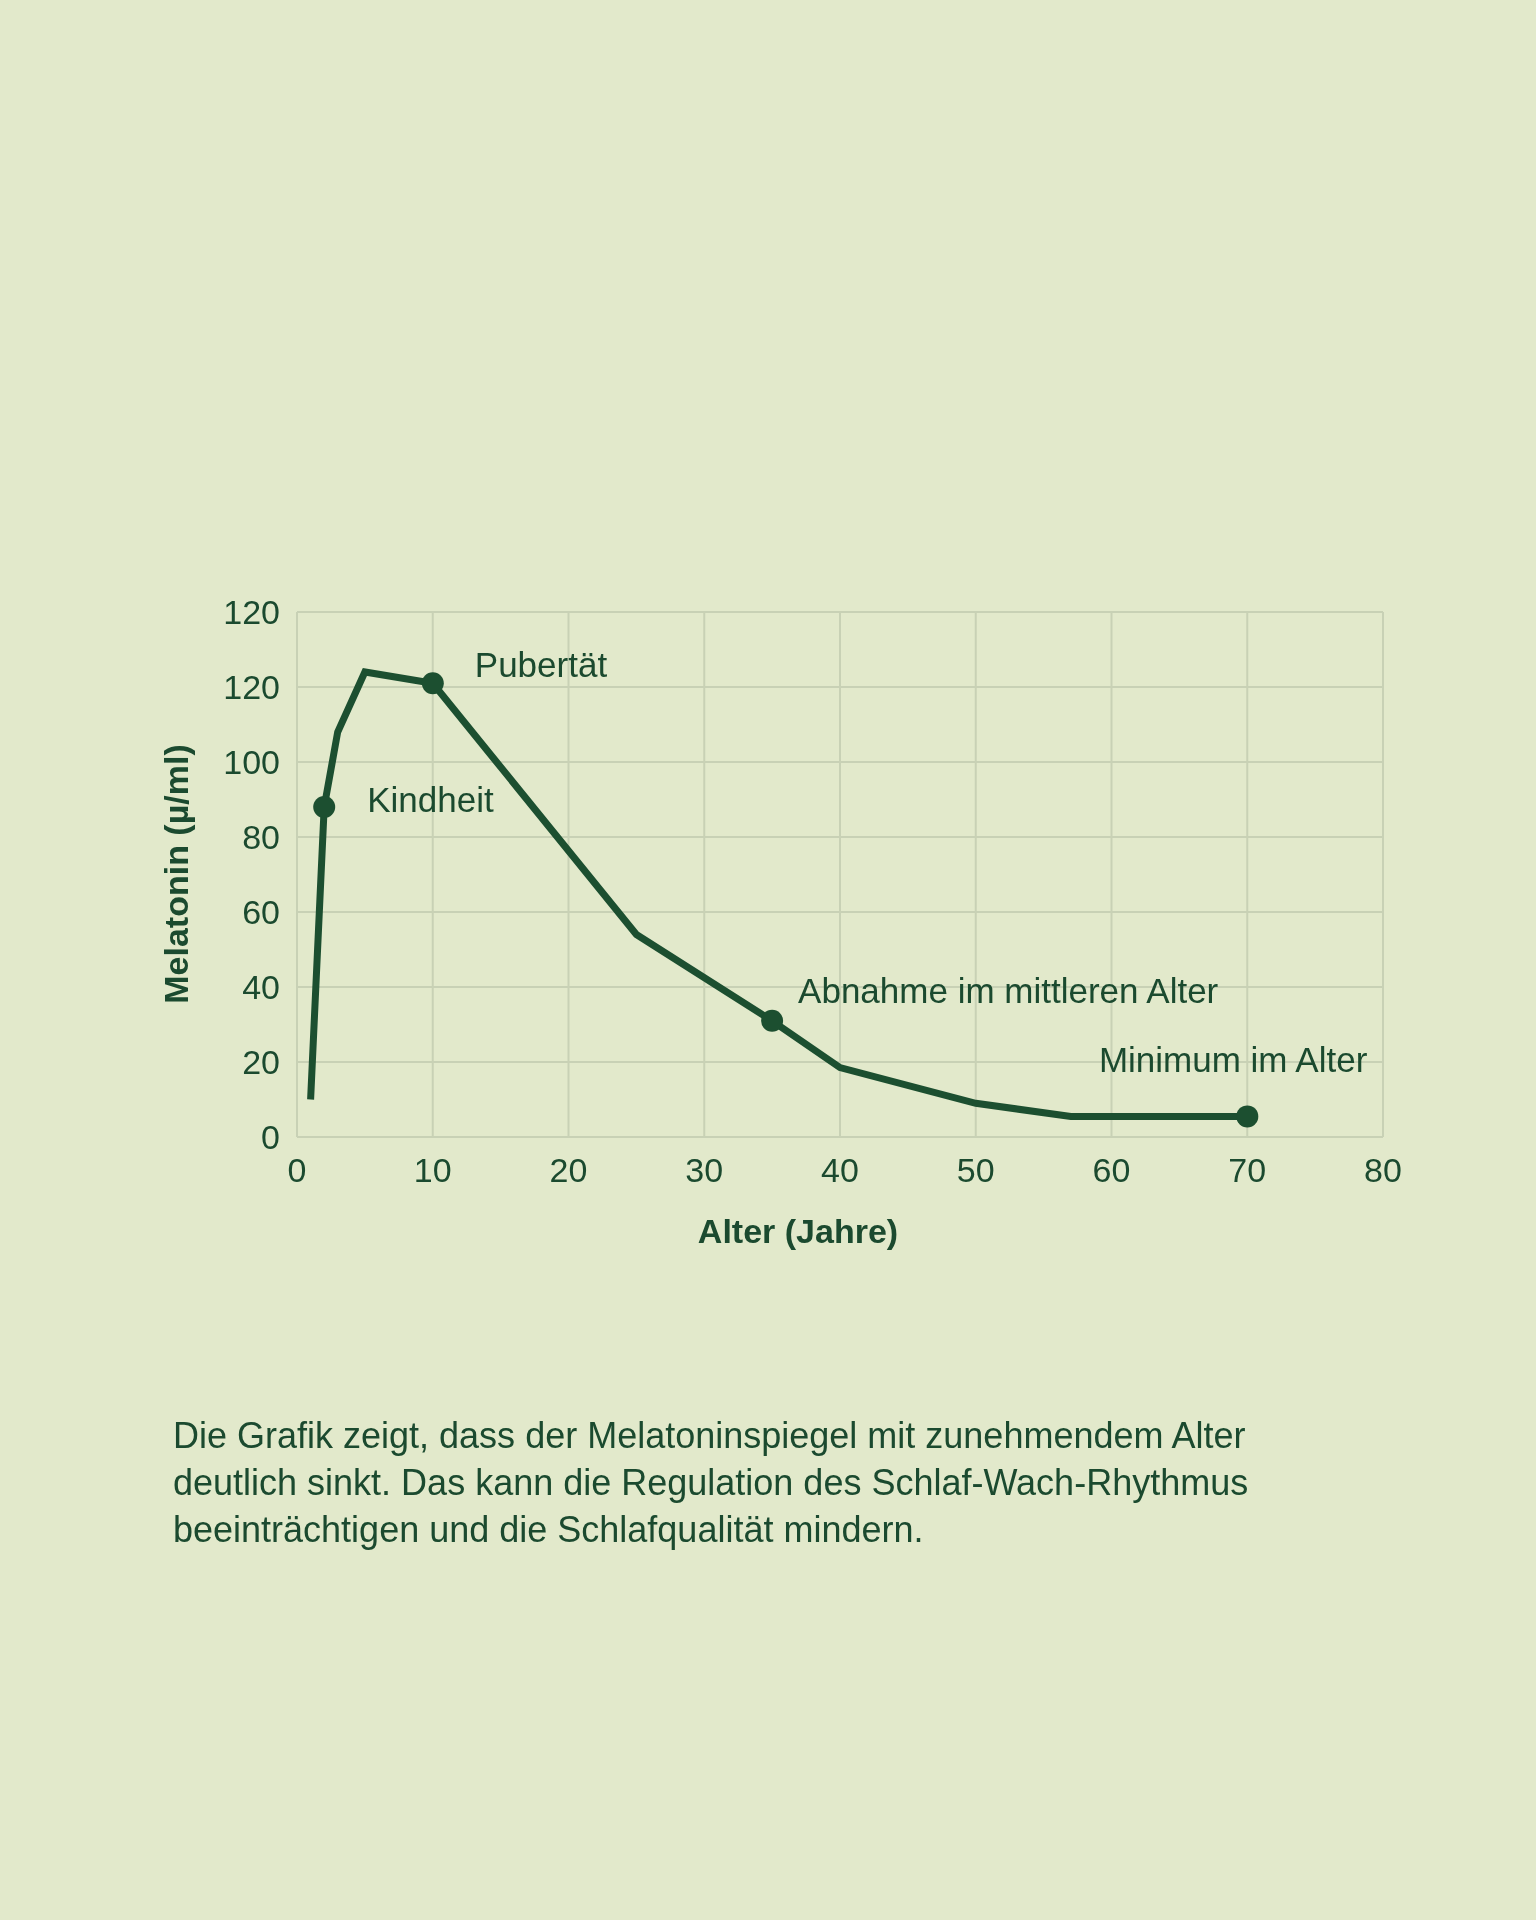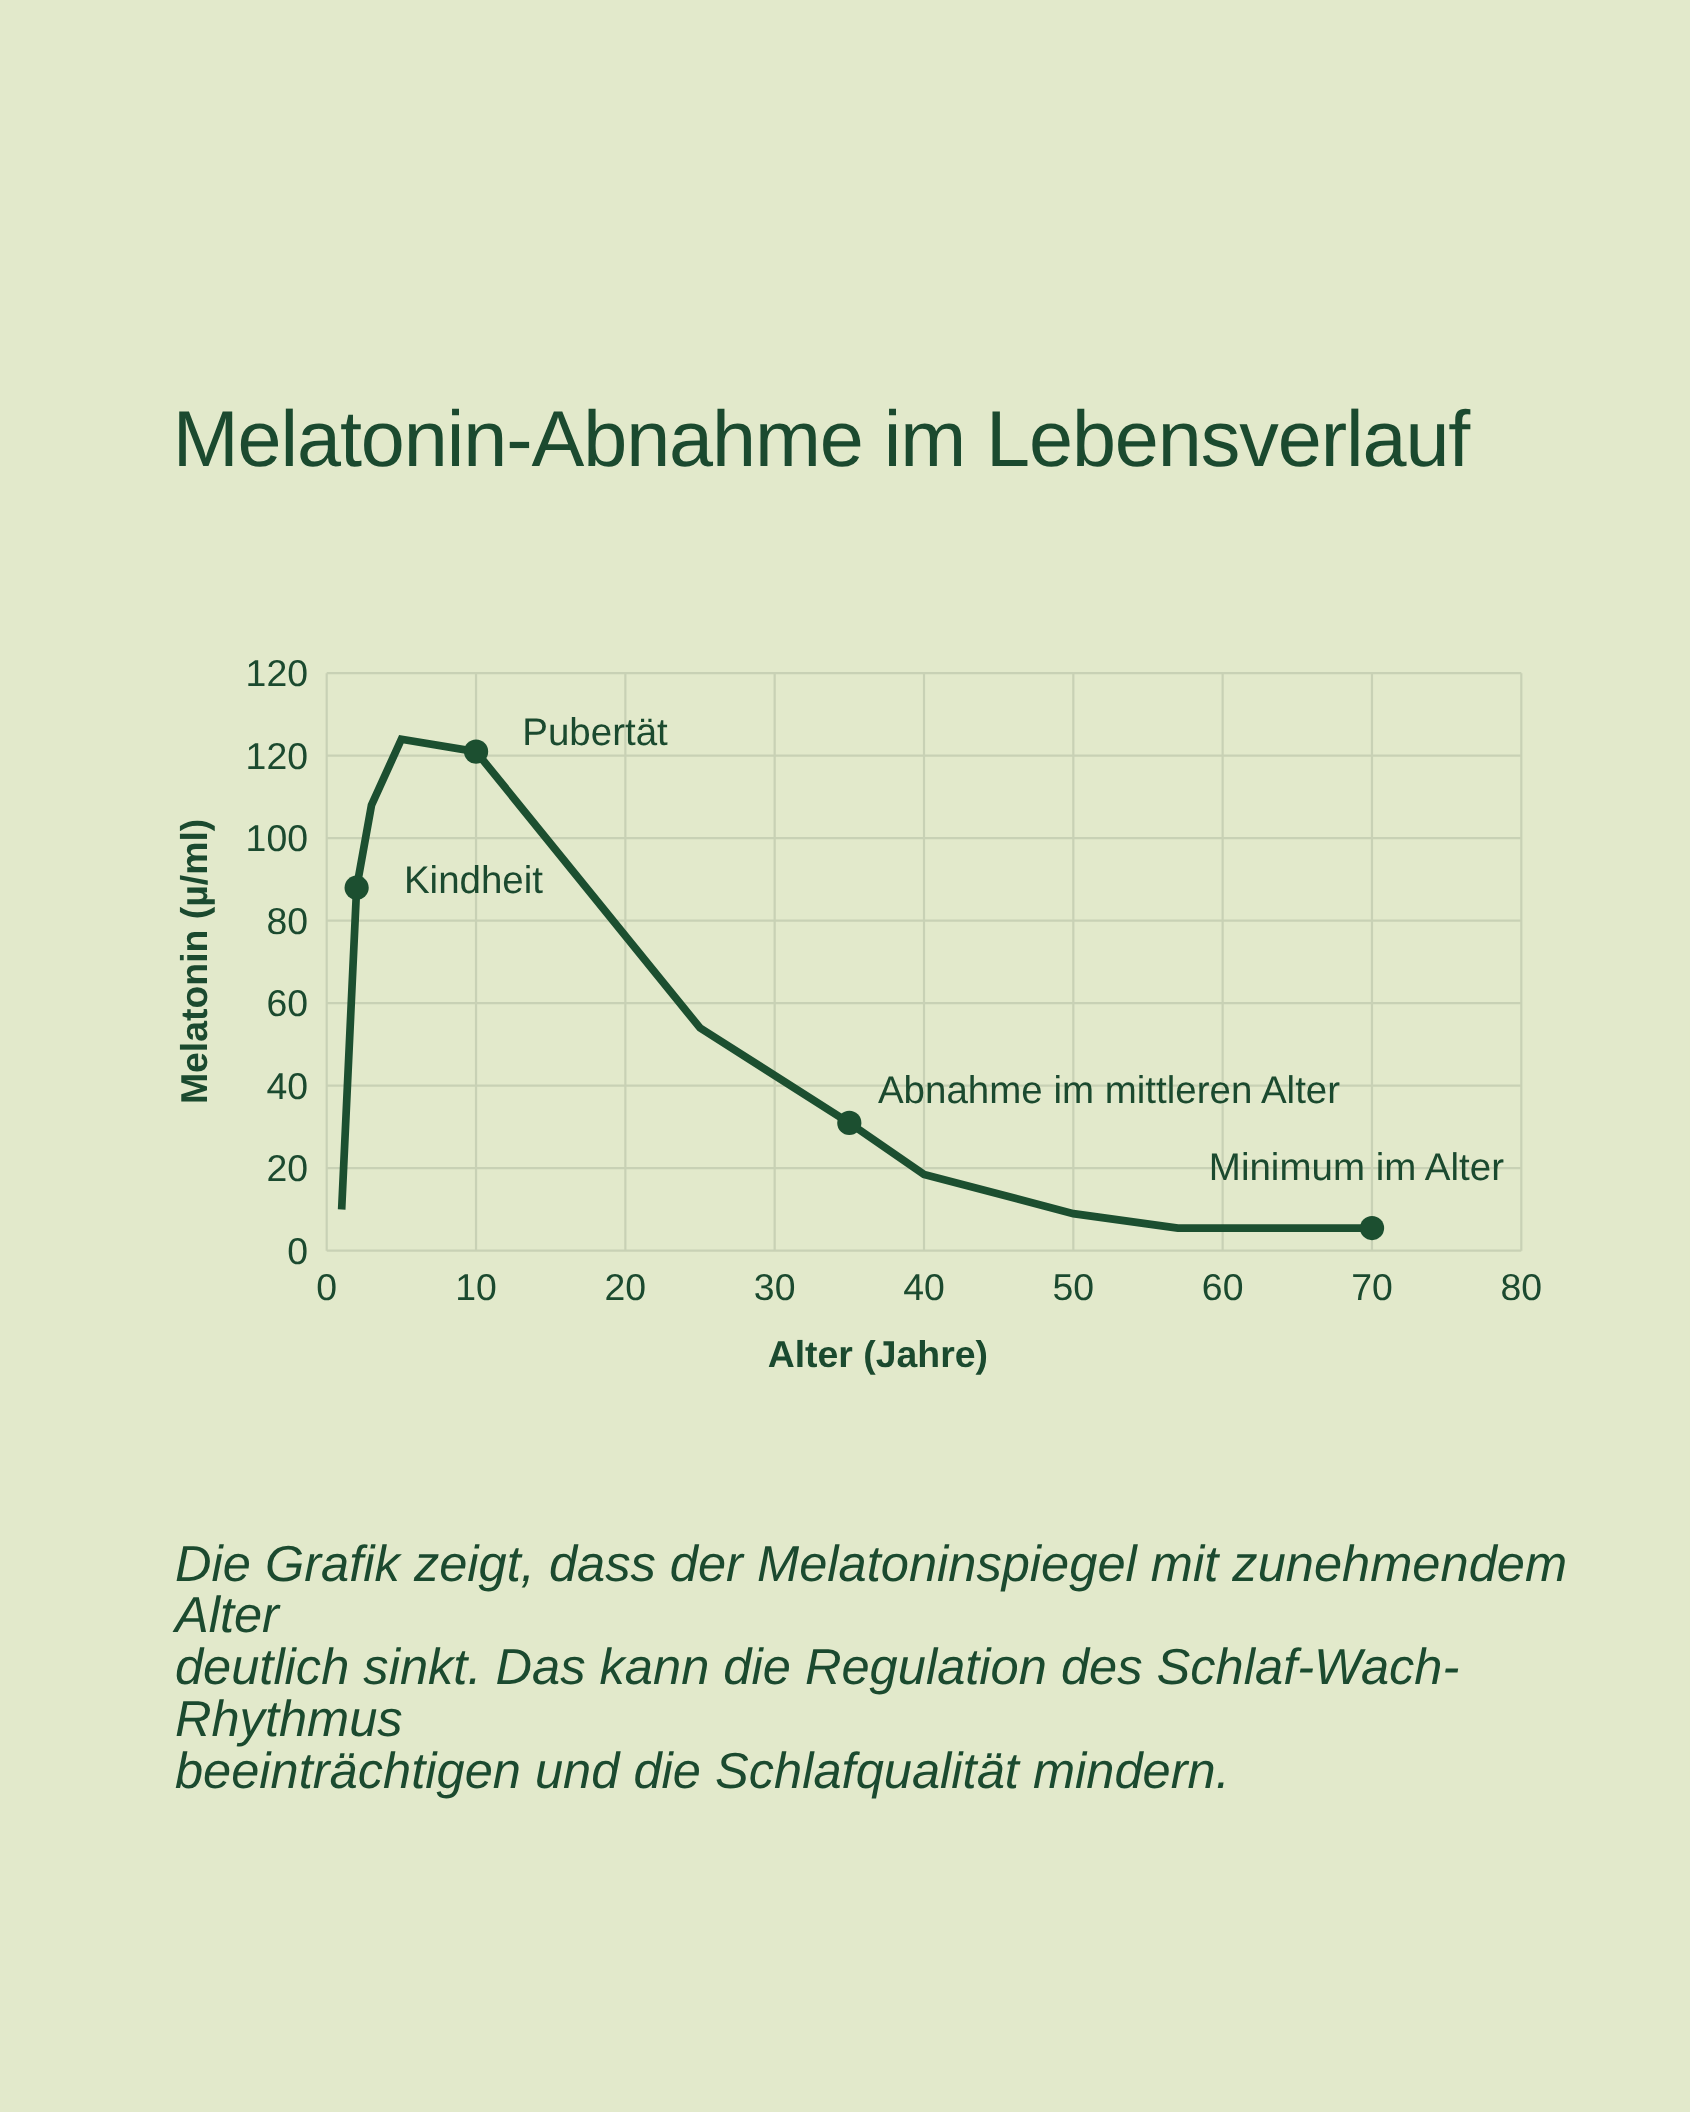--- a/index.html
+++ b/index.html
@@ -34,41 +34,39 @@
     height: 700px;
     margin: 0;
   }
   svg text {
     font-family: "Liberation Sans", sans-serif;
   }
   p.description {
     position: absolute;
     left: 157px;
     top: 1396px;
-    margin: 2px;
+    margin: 16px;
     width: 1290px;
-    font-size: 46px;
+    font-size: 36px;
     line-height: 47px;
     white-space: pre-line;
-    font-style: italic;
   }
   p.source-url {
     position: absolute;
     left: 157px;
     top: 1585px;
     margin: 0;
     font-size: 29px;
   }
 </style>
 </head>
 <body>
 
 <div class="page">
 
-  <h1 class="title">Melatonin-Abnahme im Lebensverlauf</h1>
 
   <figure class="chart-figure">
     <svg id="chart-svg" width="1310" height="700" viewBox="0 0 1310 700">
         <line x1="157" y1="37" x2="1243" y2="37" stroke="#C8D1B5" stroke-width="2"></line>
         <text x="140" y="49" text-anchor="end" font-size="34" fill="#1B4A2F">120</text>
         <line x1="157" y1="112" x2="1243" y2="112" stroke="#C8D1B5" stroke-width="2"></line>
         <text x="140" y="124" text-anchor="end" font-size="34" fill="#1B4A2F">120</text>
         <line x1="157" y1="187" x2="1243" y2="187" stroke="#C8D1B5" stroke-width="2"></line>
         <text x="140" y="199" text-anchor="end" font-size="34" fill="#1B4A2F">100</text>
         <line x1="157" y1="262" x2="1243" y2="262" stroke="#C8D1B5" stroke-width="2"></line>

